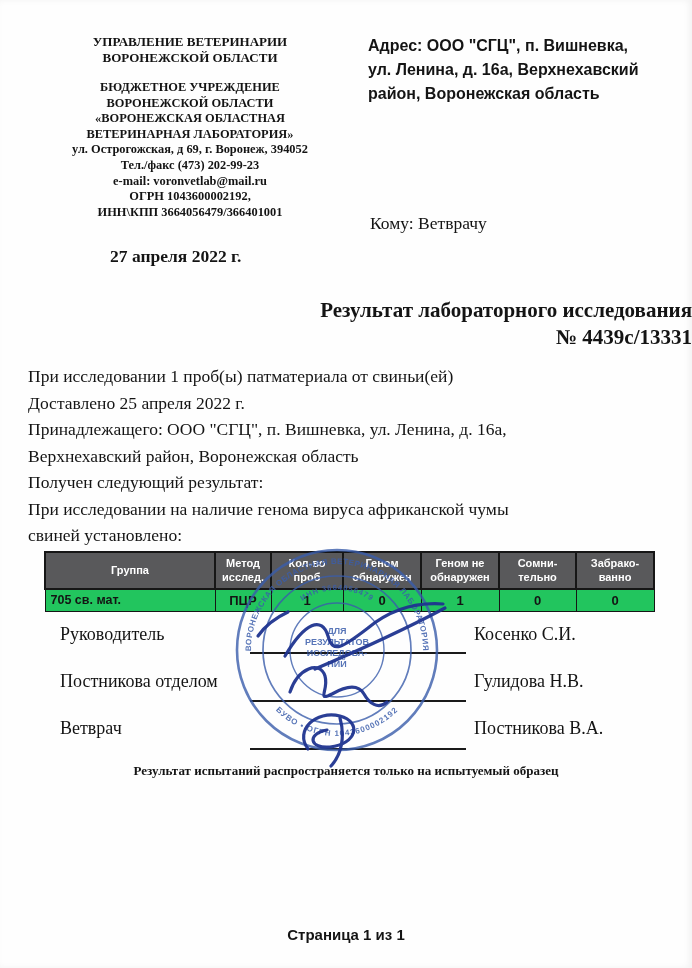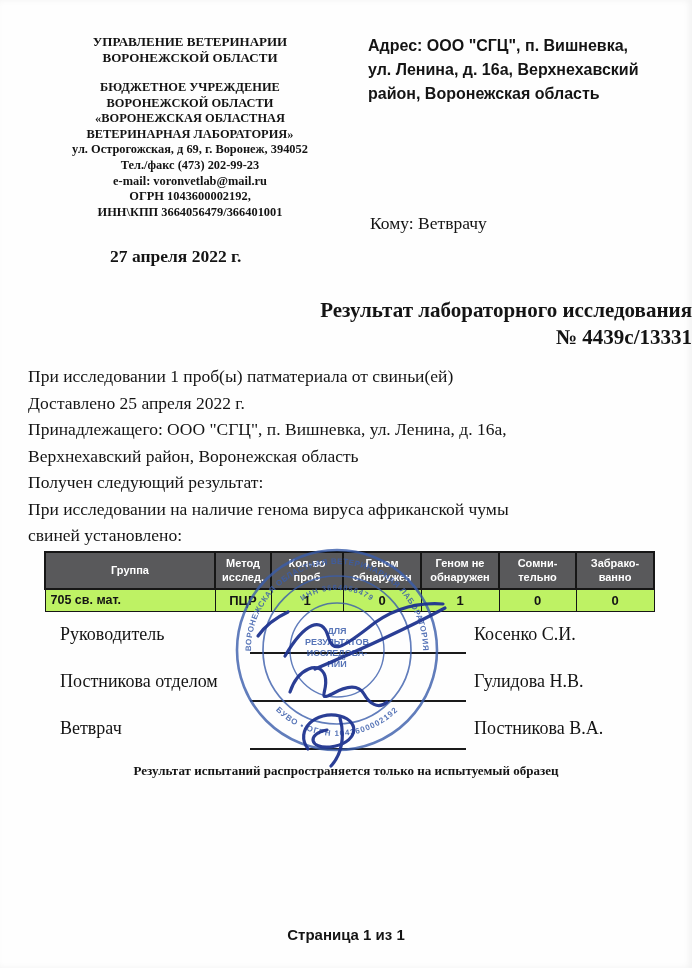--- a/index.html
+++ b/index.html
@@ -57,21 +57,21 @@
   .result-table th {
     background:#59595b; color:#fff;
     font-weight:bold; font-size:11px; line-height:13.5px;
     text-align:center; vertical-align:middle;
     padding:4px 2px; border:2px solid #161616;
     white-space:pre-line;
   }
   .result-table td {
     font-weight:bold; font-size:13px;
     height:22px; text-align:center; vertical-align:middle;
-    border:1.6px solid #161616; background:#bef264;
+    border:1.6px solid #161616; background:#22c55e;
   }
   .result-table td.cell-left { text-align:left; padding-left:5px; font-size:12.5px; }
   
   .sig-row { position:absolute; left:0; width:100%; }
   .sig-role { position:absolute; left:60px; font-size:18px; }
   .sig-name { position:absolute; left:474px; font-size:18px; }
   .sig-line {
     position:absolute; left:250px; width:216px;
     border-top:2px solid #1a1a1a; height:0;
   }

